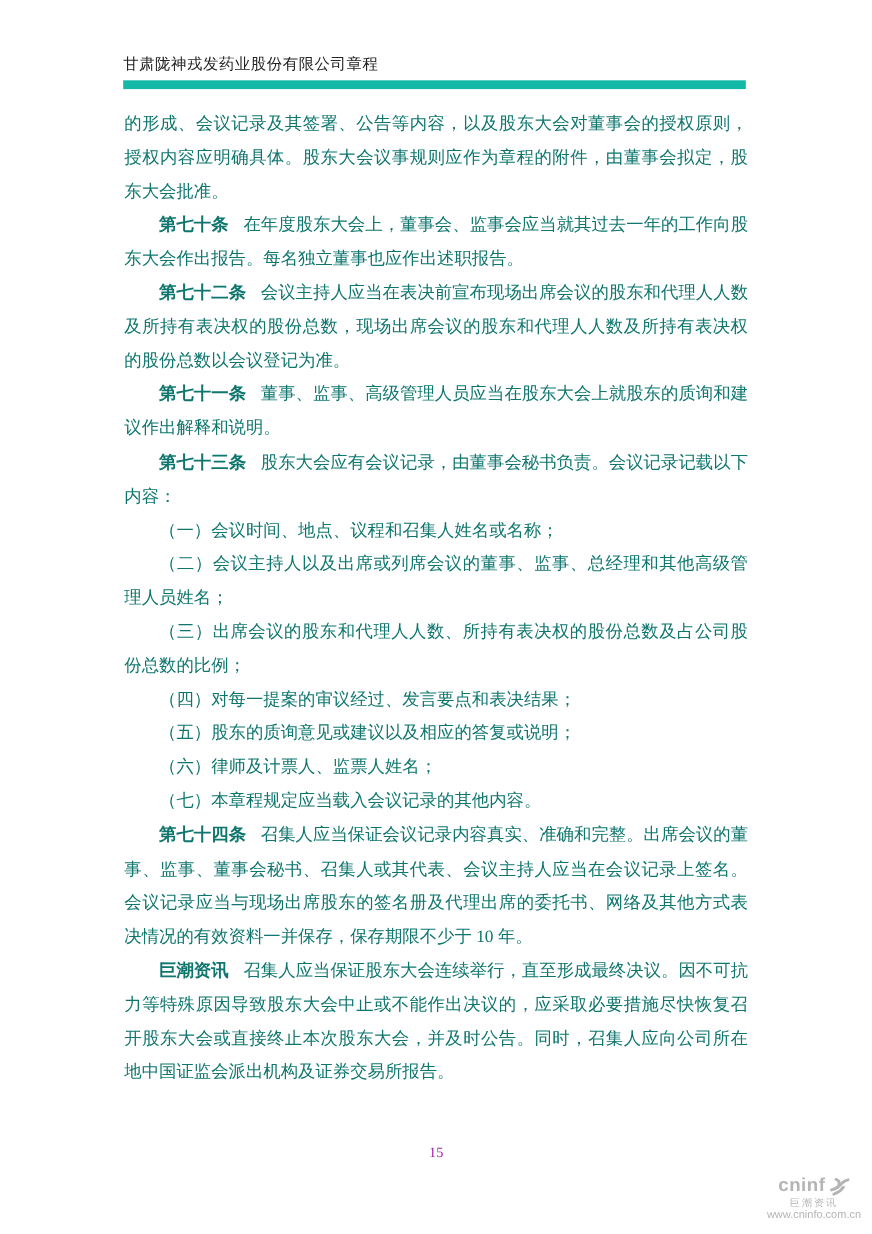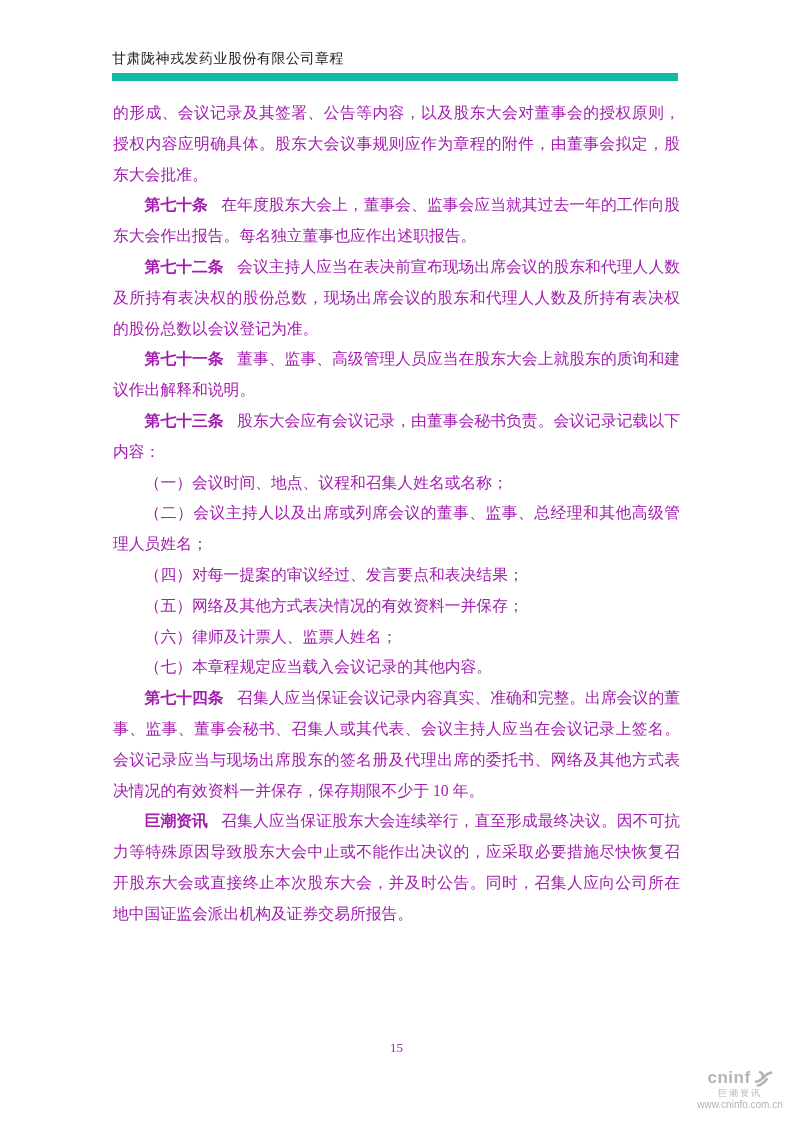--- a/index.html
+++ b/index.html
@@ -26,21 +26,21 @@
     border-bottom: 8px solid #14b8a6;
   }
   .doc-body {
     position: absolute;
     left: 113px;
     top: 98px;
     width: 567px;
     font-size: 15.8px;
     line-height: 30.8px;
     text-align: justify;
-    color: #a21caf;
+    color: #0f766e;
   }
   .doc-body p { text-indent: 2em; }
   .doc-body p.no-indent { text-indent: 0; }
   .article-label {
     font-weight: bold;
     margin-right: 0.85em;
   }
   .article-label:empty { display: none; }
   .page-number {
     position: absolute;
@@ -96,22 +96,23 @@
   </div>
 
   <div class="doc-body">
     <p class="no-indent"><span>的形成、会议记录及其签署、公告等内容，以及股东大会对董事会的授权原则，授权内容应明确具体。股东大会议事规则应作为章程的附件，由董事会拟定，股东大会批准。</span></p>
     <p><span class="article-label">第七十条</span><span>在年度股东大会上，董事会、监事会应当就其过去一年的工作向股东大会作出报告。每名独立董事也应作出述职报告。</span></p>
     <p><span class="article-label">第七十二条</span><span>会议主持人应当在表决前宣布现场出席会议的股东和代理人人数及所持有表决权的股份总数，现场出席会议的股东和代理人人数及所持有表决权的股份总数以会议登记为准。</span></p>
     <p><span class="article-label">第七十一条</span><span>董事、监事、高级管理人员应当在股东大会上就股东的质询和建议作出解释和说明。</span></p>
     <p><span class="article-label">第七十三条</span><span>股东大会应有会议记录，由董事会秘书负责。会议记录记载以下内容：</span></p>
     <p><span>（一）会议时间、地点、议程和召集人姓名或名称；</span></p>
     <p><span>（二）会议主持人以及出席或列席会议的董事、监事、总经理和其他高级管理人员姓名；</span></p>
+    <p><span>（三）出席会议的股东和代理人人数、所持有表决权的股份总数及占公司股份总数的比例；</span></p>
     <p><span>（四）对每一提案的审议经过、发言要点和表决结果；</span></p>
-    <p><span>（五）网络及其他方式表决情况的有效资料一并保存；</span></p>
+    <p><span>（五）股东的质询意见或建议以及相应的答复或说明；</span></p>
     <p><span>（六）律师及计票人、监票人姓名；</span></p>
     <p><span>（七）本章程规定应当载入会议记录的其他内容。</span></p>
     <p><span class="article-label">第七十四条</span><span>召集人应当保证会议记录内容真实、准确和完整。出席会议的董事、监事、董事会秘书、召集人或其代表、会议主持人应当在会议记录上签名。会议记录应当与现场出席股东的签名册及代理出席的委托书、网络及其他方式表决情况的有效资料一并保存，保存期限不少于 10 年。</span></p>
     <p><span class="article-label">巨潮资讯</span><span>召集人应当保证股东大会连续举行，直至形成最终决议。因不可抗力等特殊原因导致股东大会中止或不能作出决议的，应采取必要措施尽快恢复召开股东大会或直接终止本次股东大会，并及时公告。同时，召集人应向公司所在地中国证监会派出机构及证券交易所报告。</span></p>
   </div>
 
   <div class="page-number">15</div>
 
   <div class="cninfo-logo">
     <div class="cninfo-brand-row">

